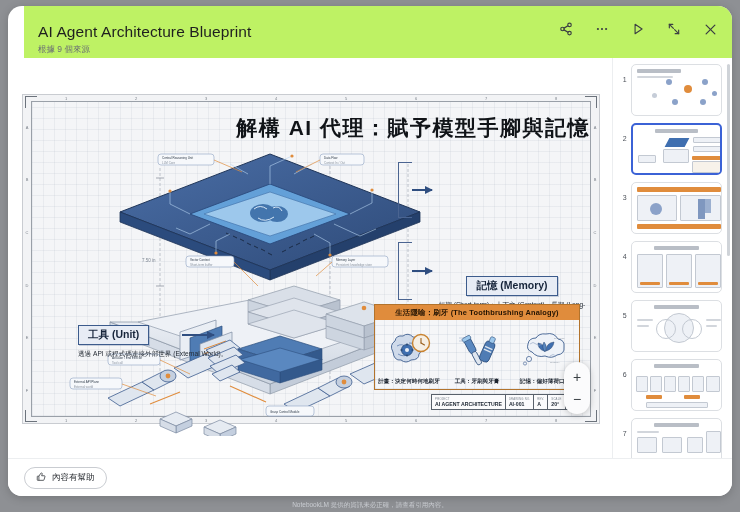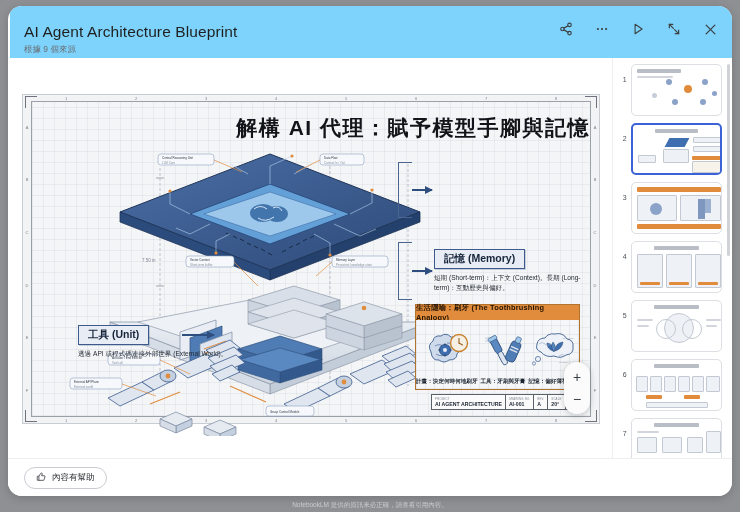--- a/index.html
+++ b/index.html
@@ -25,22 +25,22 @@
     position: absolute;
     left: 8px; top: 6px;
     width: 724px; height: 490px;
     background: #ffffff;
     border-radius: 14px;
     box-shadow: 0 2px 10px rgba(0,0,0,.18);
     overflow: hidden;
   }
   
   .hdr {
-    position: absolute; left: 2px; top: 0; right: 0; height: 52px;
-    background: #7dd3fc;
+    position: absolute; left: 16px; top: 0; right: 0; height: 52px;
+    background: #bef264;
   }
   .hdr-title {
     position: absolute; left: 14px; top: 17px;
     font-size: 15.5px; color: #1f1f1f; letter-spacing: .1px;
     white-space: nowrap;
   }
   .hdr-sub {
     position: absolute; left: 14px; top: 38px;
     font-size: 8.5px; color: #6b6f74;
     white-space: nowrap;
@@ -144,21 +144,21 @@
     position: absolute;
     border-left: 1.2px solid #4a6491;
     border-top: 1.2px solid #4a6491;
     border-bottom: 1.2px solid #4a6491;
   }
 
   
   .analogy {
     position: absolute;
     right: 10px; bottom: 26px;
-    width: 165px; height: 86px;
+    width: 206px; height: 86px;
     border: 1.2px solid #b2732c;
     background: #f7f8fa;
     margin-left: 24px;
   }
   .analogy-hd {
     height: 15px;
     background: #e08c3c;
     color: #241403;
     font-size: 7.4px; font-weight: 700;
     display: flex; align-items: center; justify-content: center;
@@ -582,21 +582,21 @@
               </g>
             </svg>
 
             <div class="bracket" style="left:366px; top:60px; width:14px; height:56px;"></div>
             <div class="arrow-r" style="left:380px; top:87px; width:20px;"></div>
 
 
             <div class="bracket" style="left:366px; top:140px; width:14px; height:58px;"></div>
             <div class="arrow-r" style="left:380px; top:168px; width:20px;"></div>
 
-            <div class="callout" style="left:402px; top:146px;">
+            <div class="callout" style="left:402px; top:173px;text-align:center;">
               <div class="chip">記憶 (Memory)</div>
               <div class="desc">短期 (Short-term)：上下文 (Context)。長期 (Long-term)：互動歷史與偏好。</div>
             </div>
 
             <div class="callout" style="left:46px; top:222px;">
               <div class="chip">工具 (Unit)</div>
               <div class="desc">透過 API 或程式碼連接外部世界 (External World)。</div>
             </div>
             <div class="arrow-r" style="left:150px; top:232px; width:32px;"></div>
 

